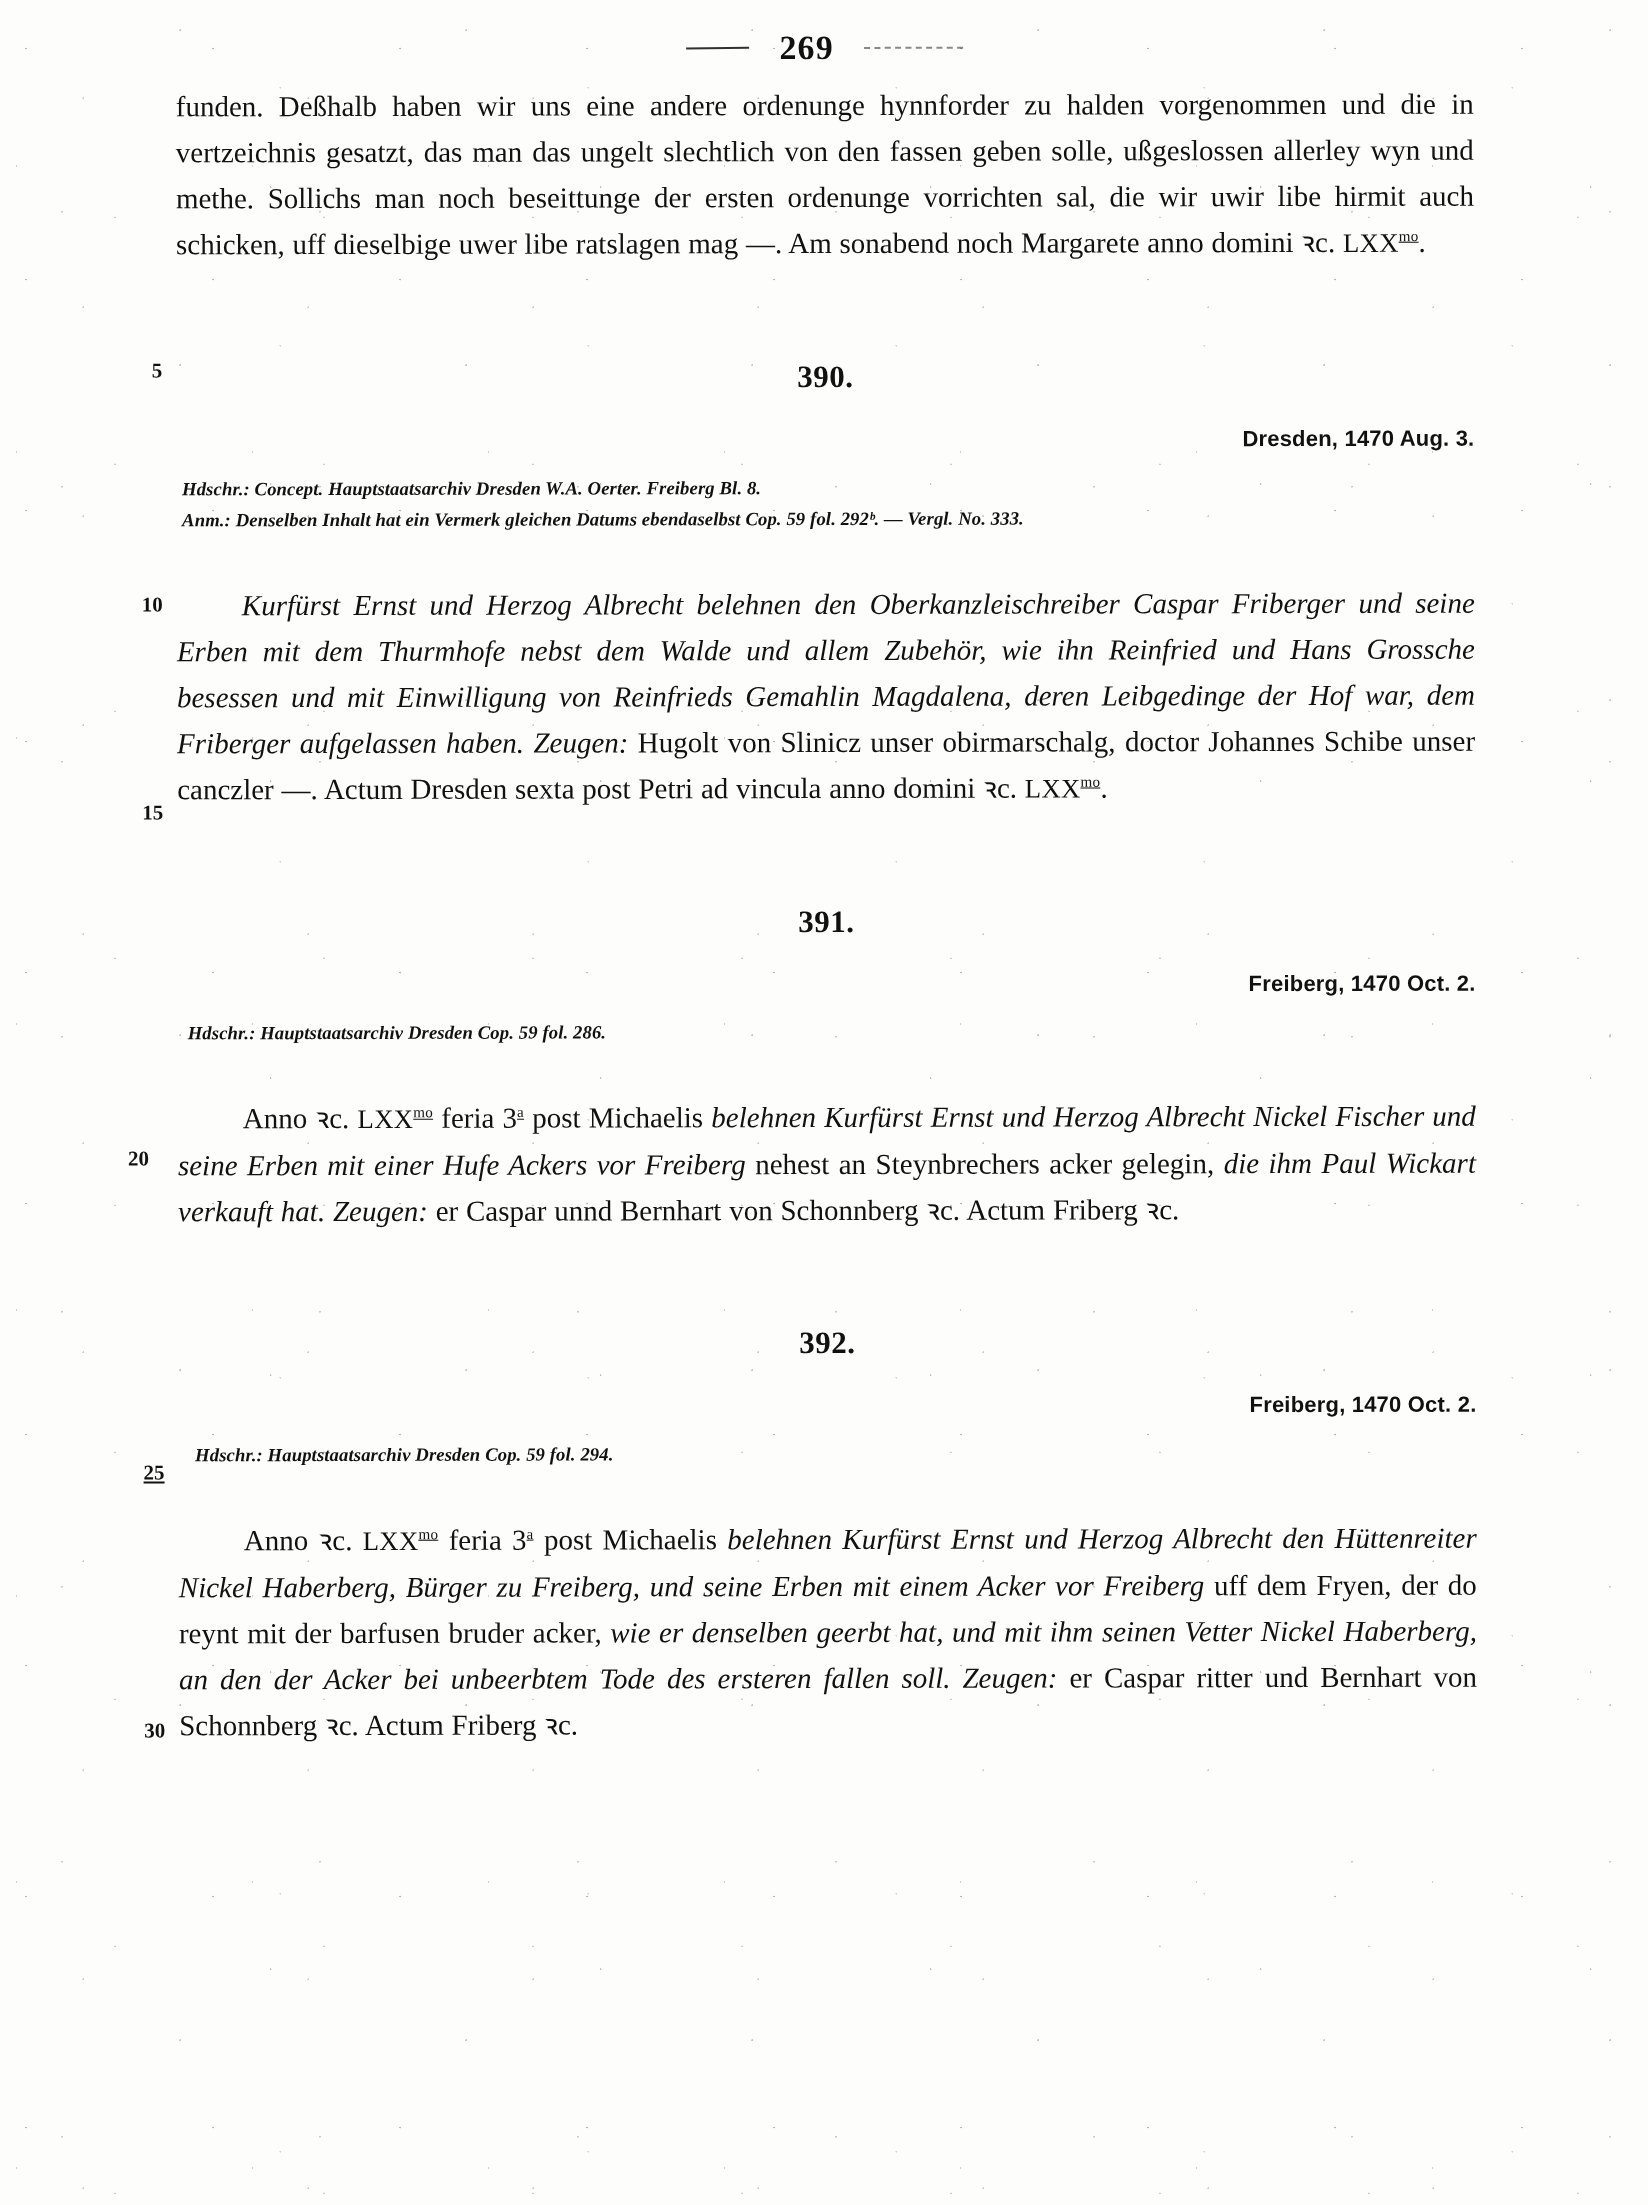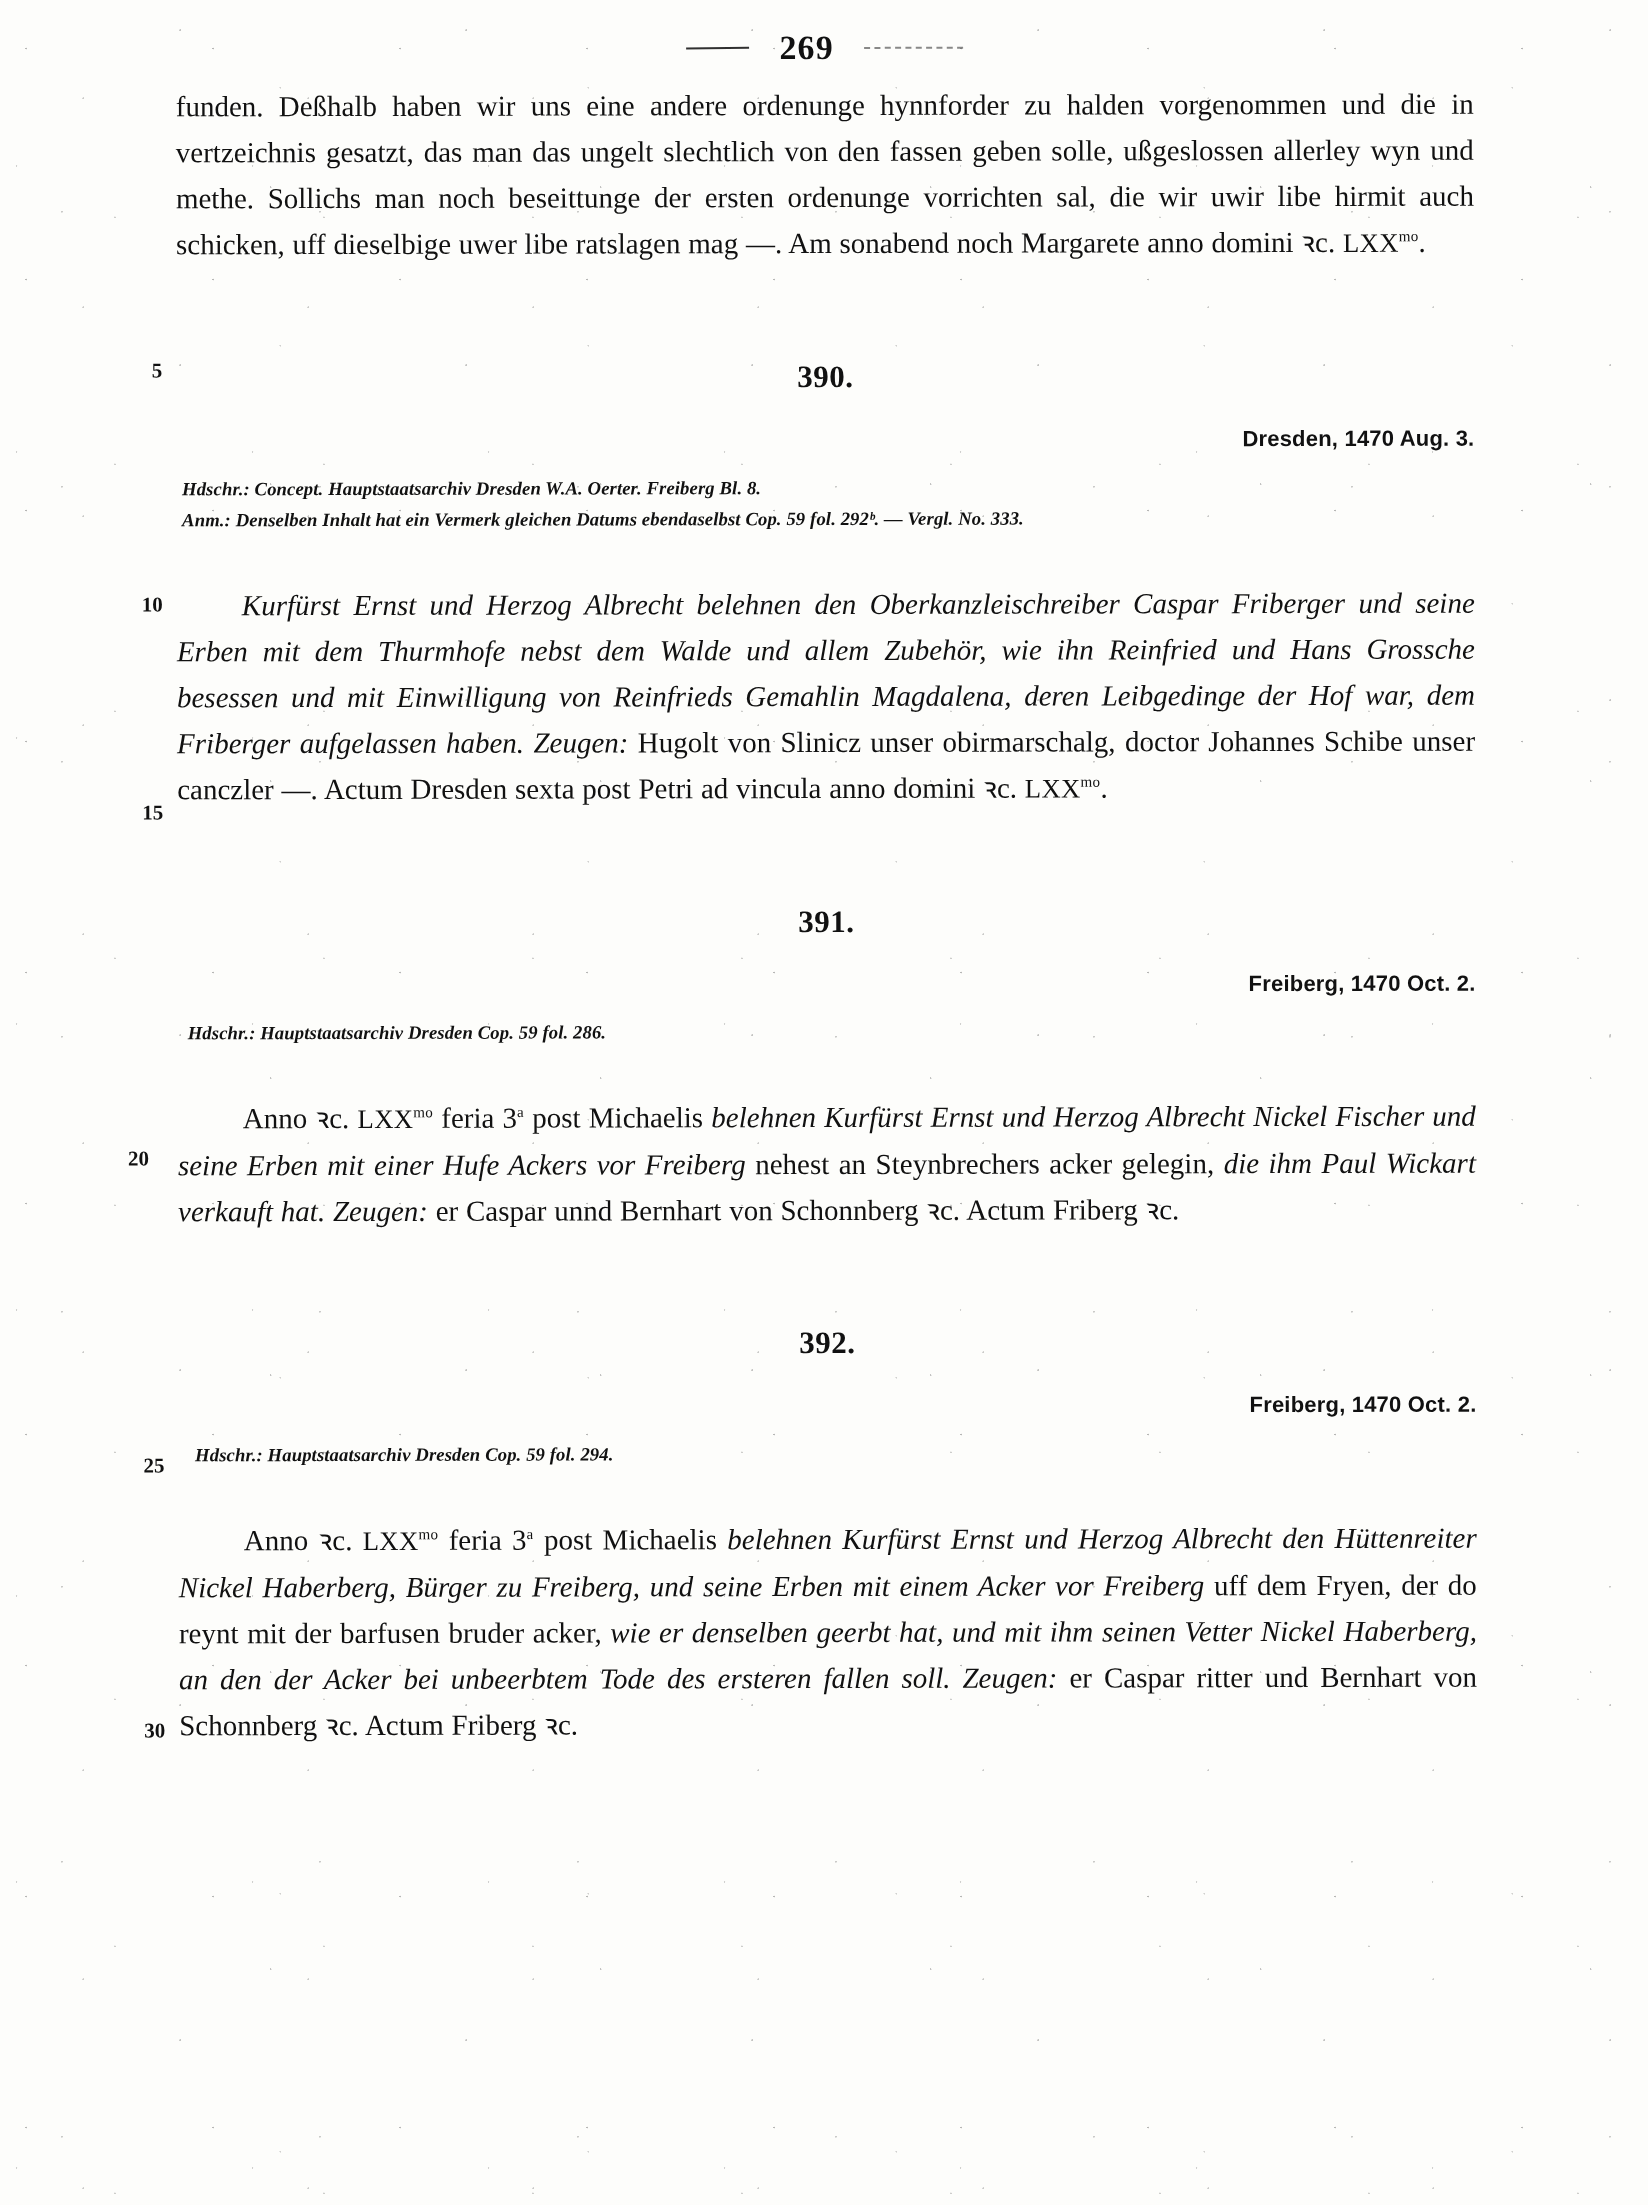--- a/index.html
+++ b/index.html
@@ -106,20 +106,21 @@
   }
   p.prose.indent { text-indent: 65px; }
 
   .ital { font-style: italic; }
 
   sup.sc {
     font-size: .52em;
     vertical-align: super;
     line-height: 0;
     letter-spacing: 0.3px;
+    text-decoration: underline;
   }
   .smallcaps {
     font-variant: small-caps;
     font-size: .92em;
     letter-spacing: 0.3px;
   }
 
   
   .sec-number {
     text-align: center;
@@ -237,21 +238,21 @@
 
       <p class="sec-number">392.</p>
 
       <div class="sp-m"></div>
 
       <p class="dateline">Freiberg, 1470 Oct. 2.</p>
 
       <div class="sp-s"></div>
 
       <div style="position:relative;">
-        <span class="lineno" style="top:14px;">25</span>
+        <span class="lineno" style="top:21px;text-decoration:underline;">25</span>
         <p class="source-note" style="padding-left:16.5px;">Hdschr.: Hauptstaatsarchiv Dresden Cop. 59 fol. 294.</p>
       </div>
 
       <div class="sp-l"></div>
 
       <div style="position:relative;">
         <span class="lineno" style="top:201px;">30</span>
 
         <p class="prose indent">
           <span>Anno ꝛc. </span><span class="smallcaps">LXX</span><sup class="sc">mo</sup><span> feria </span><span>3</span><sup class="sc">a</sup><span> post Michaelis </span><span class="ital">belehnen Kurfürst Ernst und Herzog Albrecht den Hüttenreiter Nickel Haberberg, Bürger zu Freiberg, und seine Erben mit einem Acker vor Freiberg </span><span>uff dem Fryen, der do reynt mit der barfusen bruder acker, </span><span class="ital">wie er denselben geerbt hat, und mit ihm seinen Vetter Nickel Haberberg, an den der Acker bei unbeerbtem Tode des ersteren fallen soll. Zeugen: </span><span>er Caspar ritter und Bernhart von Schonnberg ꝛc. Actum Friberg ꝛc.</span>

